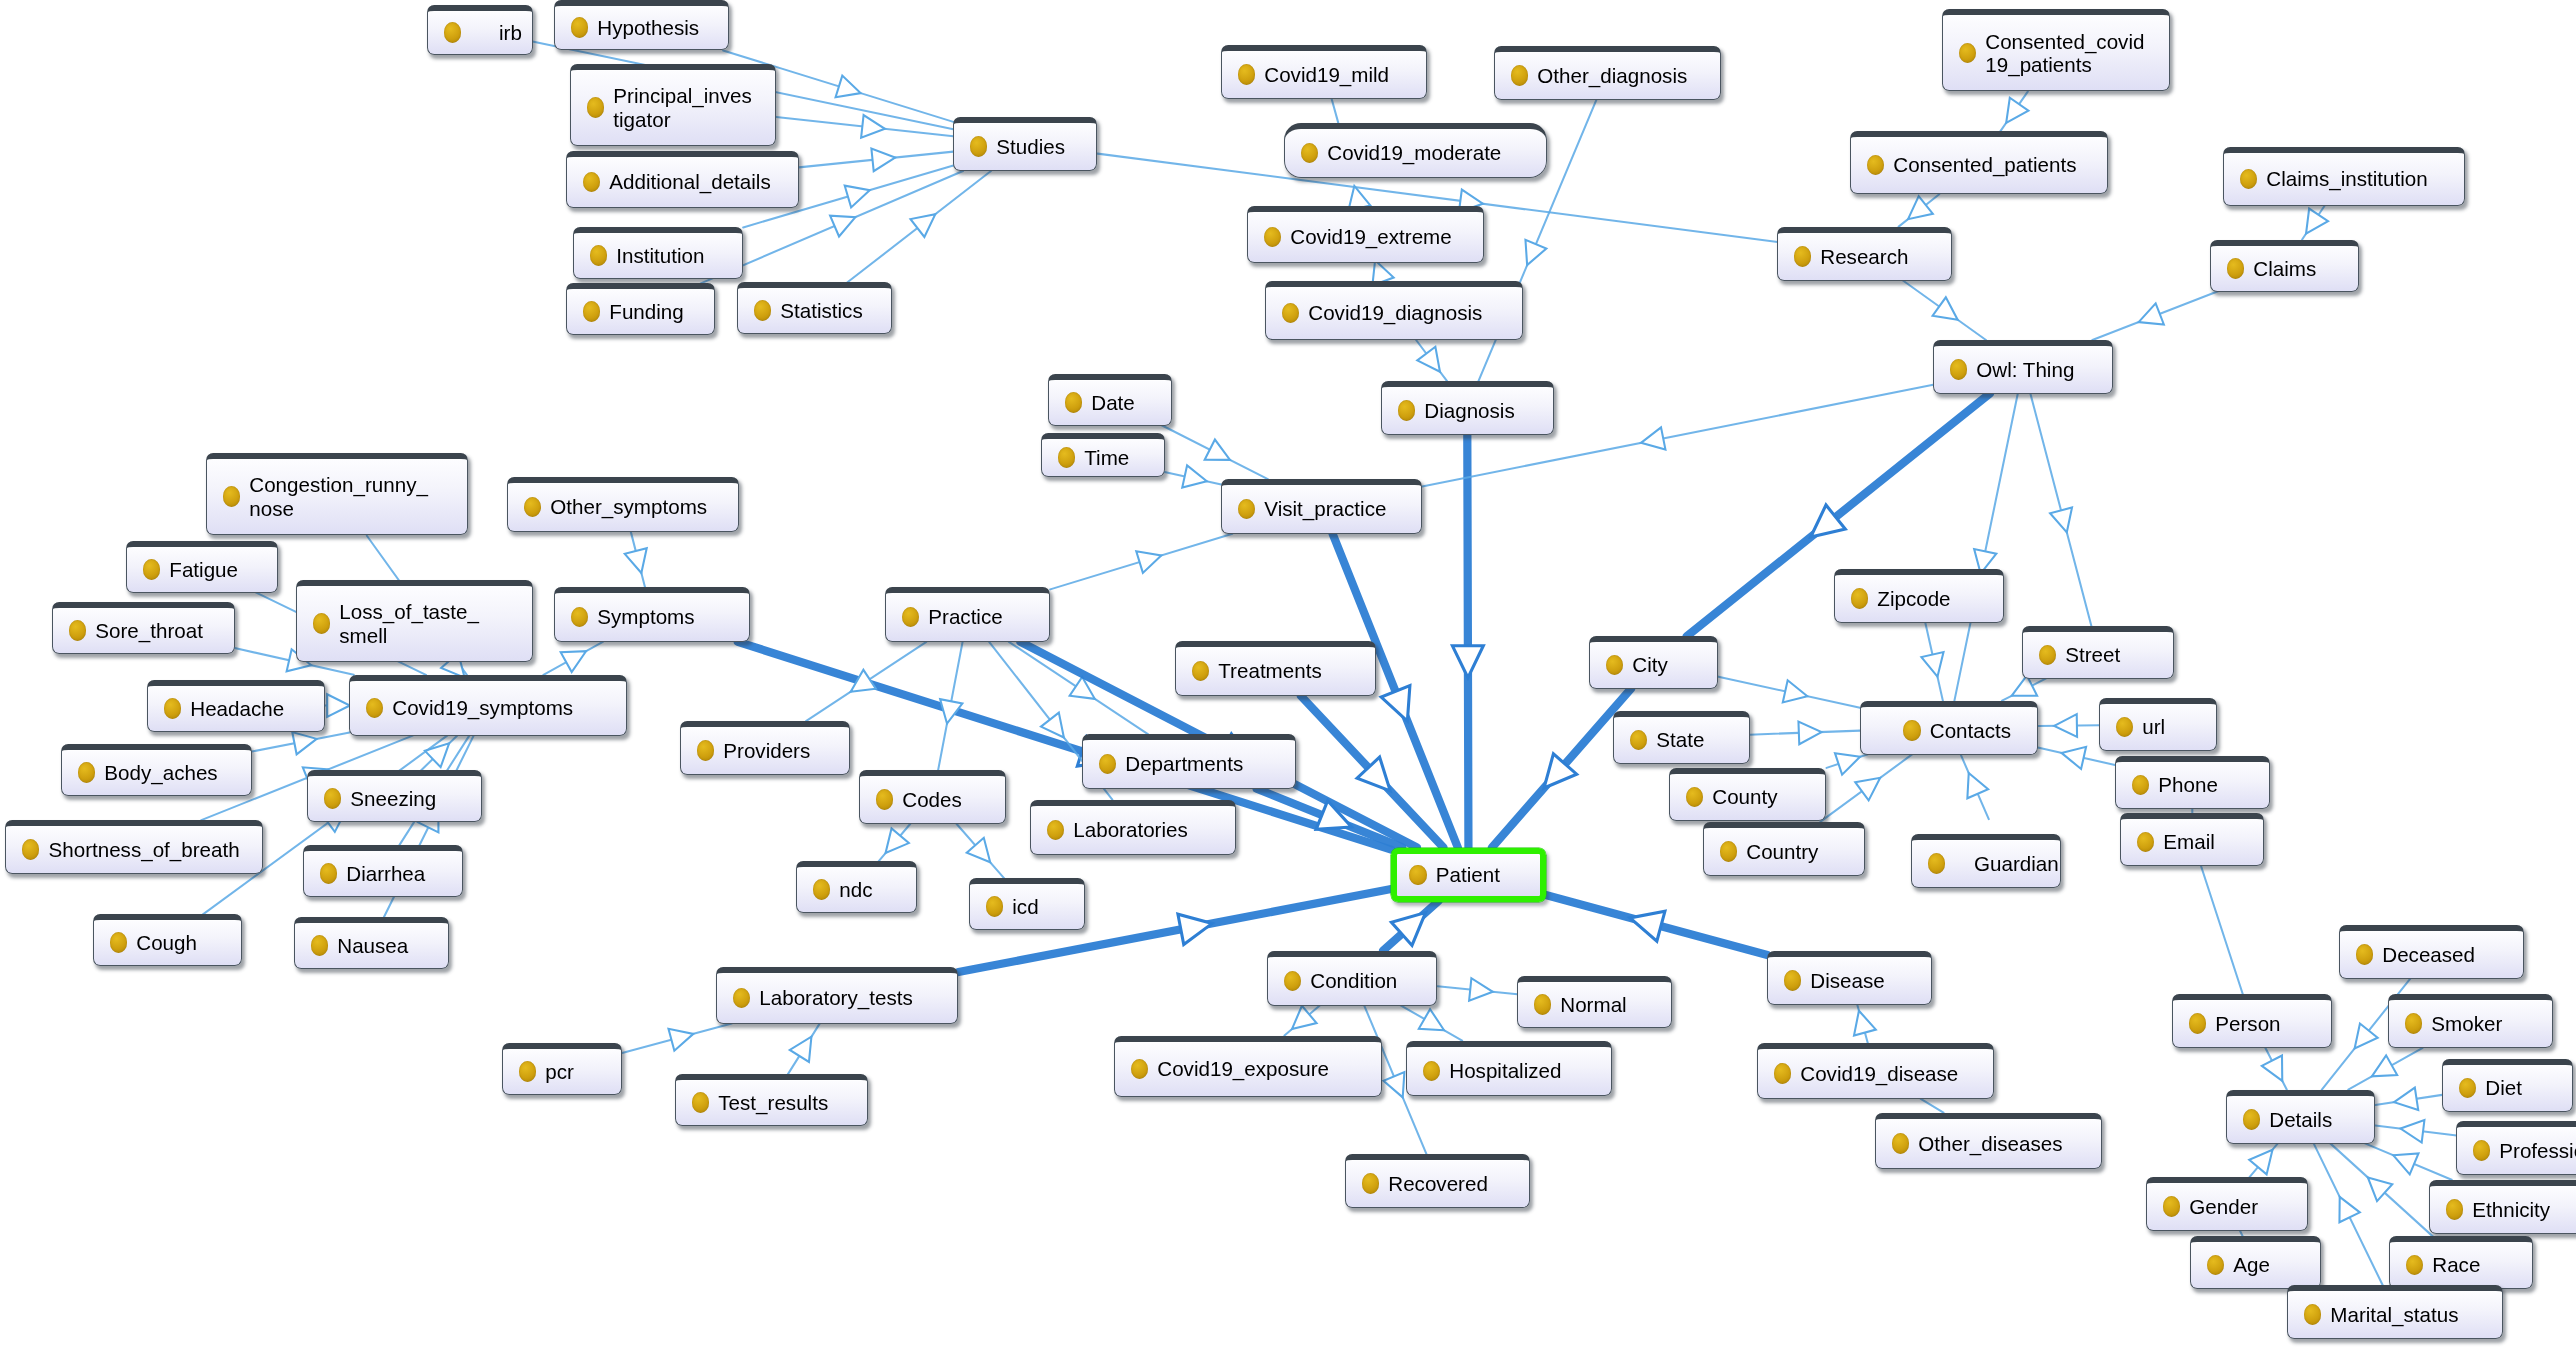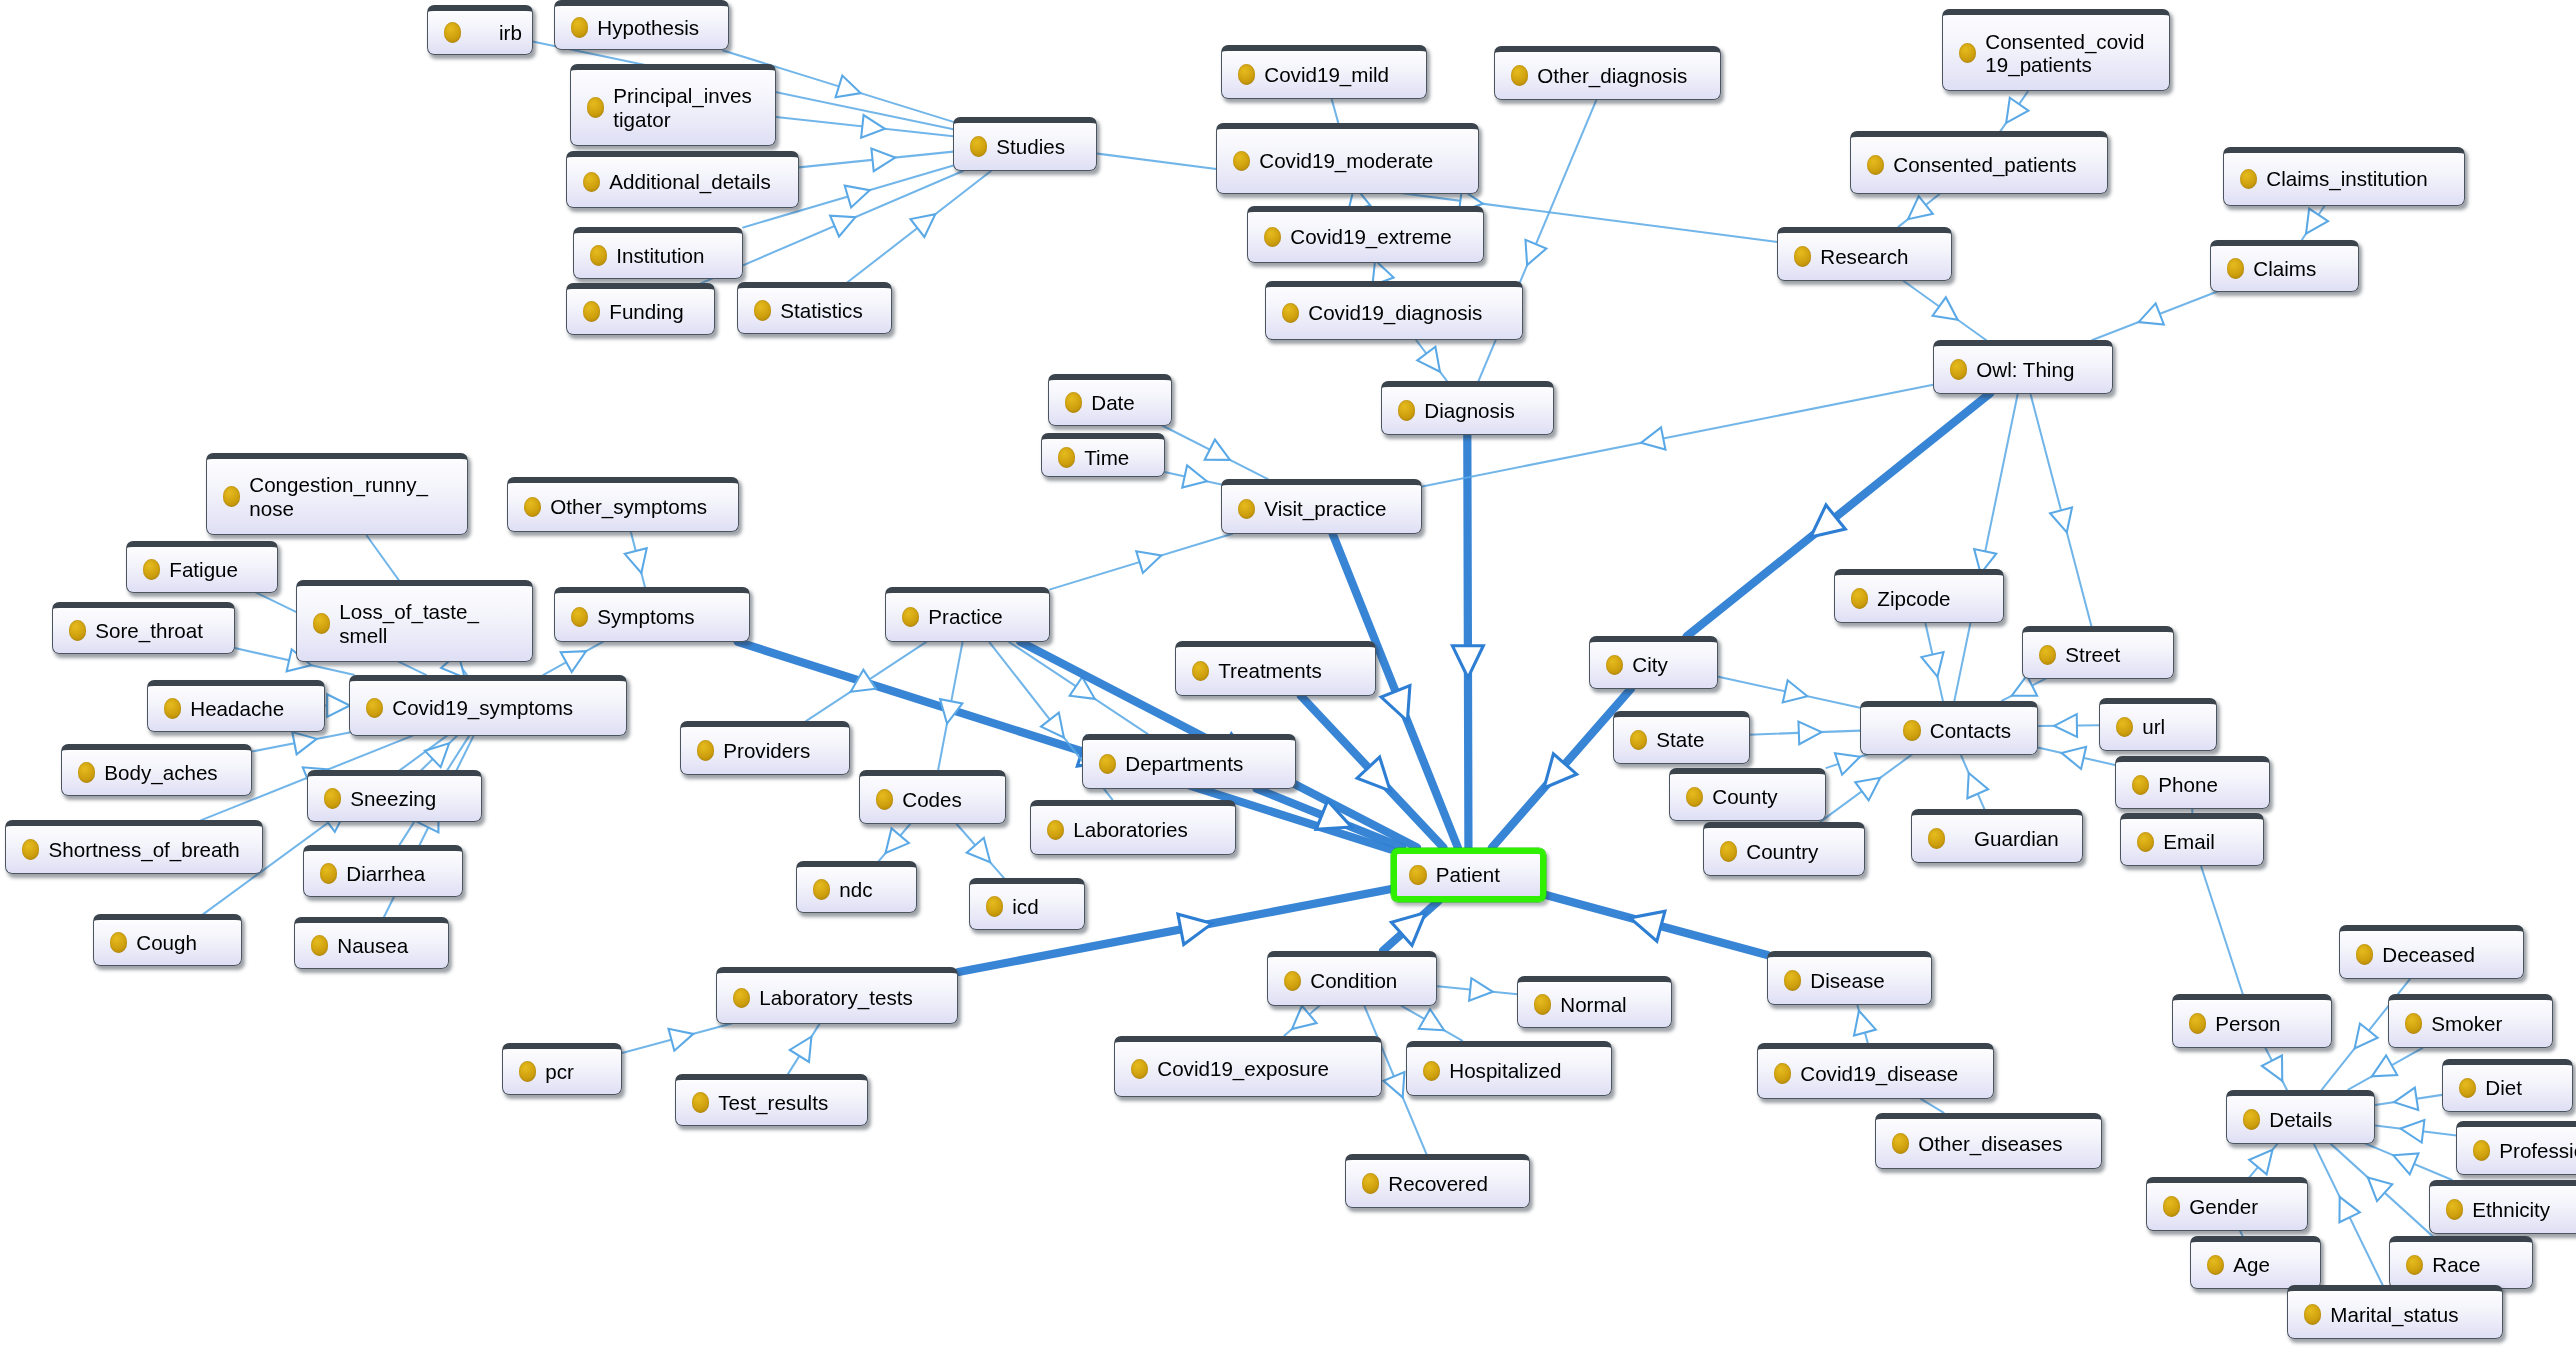--- a/index.html
+++ b/index.html
@@ -386,21 +386,21 @@
       <div class="node" style="left: 554px; top: 0px; width: 175px; height: 50px;"><span class="dot"></span><span class="lbl">Hypothesis</span></div>
       <div class="node two-line" style="left: 570px; top: 64px; width: 206px; height: 82px;"><span class="dot"></span><span class="lbl">Principal_inves
 tigator</span></div>
       <div class="node" style="left: 566px; top: 151px; width: 233px; height: 57px;"><span class="dot"></span><span class="lbl">Additional_details</span></div>
       <div class="node" style="left: 573px; top: 227px; width: 170px; height: 52px;"><span class="dot"></span><span class="lbl">Institution</span></div>
       <div class="node" style="left: 566px; top: 283px; width: 149px; height: 52px;"><span class="dot"></span><span class="lbl">Funding</span></div>
       <div class="node" style="left: 737px; top: 282px; width: 155px; height: 52px;"><span class="dot"></span><span class="lbl">Statistics</span></div>
       <div class="node" style="left: 953px; top: 117px; width: 144px; height: 54px;"><span class="dot"></span><span class="lbl">Studies</span></div>
       <div class="node" style="left: 1221px; top: 45px; width: 206px; height: 54px;"><span class="dot"></span><span class="lbl">Covid19_mild</span></div>
       <div class="node" style="left: 1494px; top: 46px; width: 227px; height: 54px;"><span class="dot"></span><span class="lbl">Other_diagnosis</span></div>
-      <div class="node" style="left: 1216px; top: 123px; width: 263px; height: 71px;"><span class="dot"></span><span class="lbl">Covid19_moderate</span></div>
+      <div class="node" style="left: 1284px; top: 123px; width: 263px; height: 55px; border-radius: 17px;"><span class="dot"></span><span class="lbl">Covid19_moderate</span></div>
       <div class="node" style="left: 1247px; top: 206px; width: 237px; height: 57px;"><span class="dot"></span><span class="lbl">Covid19_extreme</span></div>
       <div class="node" style="left: 1265px; top: 281px; width: 258px; height: 59px;"><span class="dot"></span><span class="lbl">Covid19_diagnosis</span></div>
       <div class="node" style="left: 1381px; top: 381px; width: 173px; height: 54px;"><span class="dot"></span><span class="lbl">Diagnosis</span></div>
       <div class="node two-line" style="left: 1942px; top: 9.3px; width: 228px; height: 82px;"><span class="dot"></span><span class="lbl">Consented_covid
 19_patients</span></div>
       <div class="node" style="left: 1850px; top: 131px; width: 258px; height: 63px;"><span class="dot"></span><span class="lbl">Consented_patients</span></div>
       <div class="node" style="left: 2223px; top: 147px; width: 242px; height: 59px;"><span class="dot"></span><span class="lbl">Claims_institution</span></div>
       <div class="node" style="left: 1777px; top: 227px; width: 175px; height: 54px;"><span class="dot"></span><span class="lbl">Research</span></div>
       <div class="node" style="left: 2210px; top: 240px; width: 149px; height: 52px;"><span class="dot"></span><span class="lbl">Claims</span></div>
       <div class="node" style="left: 1933px; top: 340px; width: 180px; height: 54px;"><span class="dot"></span><span class="lbl">Owl: Thing</span></div>
@@ -445,21 +445,21 @@
       <div class="node" style="left: 1875px; top: 1113px; width: 227px; height: 56px;"><span class="dot"></span><span class="lbl">Other_diseases</span></div>
       <div class="node" style="left: 1834px; top: 569px; width: 170px; height: 54px;"><span class="dot"></span><span class="lbl">Zipcode</span></div>
       <div class="node" style="left: 1589px; top: 636px; width: 129px; height: 53px;"><span class="dot"></span><span class="lbl">City</span></div>
       <div class="node" style="left: 2022px; top: 626px; width: 152px; height: 53px;"><span class="dot"></span><span class="lbl">Street</span></div>
       <div class="node" style="left: 1860px; top: 701px; width: 178px; height: 54px; padding-left: 42px;"><span class="dot"></span><span class="lbl">Contacts</span></div>
       <div class="node" style="left: 1613px; top: 711px; width: 137px; height: 53px;"><span class="dot"></span><span class="lbl">State</span></div>
       <div class="node" style="left: 2099px; top: 698px; width: 118px; height: 53px;"><span class="dot"></span><span class="lbl">url</span></div>
       <div class="node" style="left: 1669px; top: 768px; width: 157px; height: 53px;"><span class="dot"></span><span class="lbl">County</span></div>
       <div class="node" style="left: 2115px; top: 756px; width: 155px; height: 53px;"><span class="dot"></span><span class="lbl">Phone</span></div>
       <div class="node" style="left: 1703px; top: 822px; width: 162px; height: 54px;"><span class="dot"></span><span class="lbl">Country</span></div>
-      <div class="node" style="left: 1911px; top: 809px; width: 172px; height: 54px; gap: 29px;"><span class="dot"></span><span class="lbl">Guardian</span></div>
+      <div class="node" style="left: 1911px; top: 834px; width: 150px; height: 54px; gap: 29px;"><span class="dot"></span><span class="lbl">Guardian</span></div>
       <div class="node" style="left: 2120px; top: 813px; width: 144px; height: 53px;"><span class="dot"></span><span class="lbl">Email</span></div>
       <div class="node" style="left: 2339px; top: 925px; width: 185px; height: 54px;"><span class="dot"></span><span class="lbl">Deceased</span></div>
       <div class="node" style="left: 2172px; top: 994px; width: 160px; height: 54px;"><span class="dot"></span><span class="lbl">Person</span></div>
       <div class="node" style="left: 2388px; top: 994px; width: 165px; height: 54px;"><span class="dot"></span><span class="lbl">Smoker</span></div>
       <div class="node" style="left: 2442px; top: 1059px; width: 131px; height: 53px;"><span class="dot"></span><span class="lbl">Diet</span></div>
       <div class="node" style="left: 2226px; top: 1090px; width: 149px; height: 54px;"><span class="dot"></span><span class="lbl">Details</span></div>
       <div class="node" style="left: 2456px; top: 1121px; width: 193px; height: 54px;"><span class="dot"></span><span class="lbl">Profession</span></div>
       <div class="node" style="left: 2429px; top: 1180px; width: 173px; height: 54px;"><span class="dot"></span><span class="lbl">Ethnicity</span></div>
       <div class="node" style="left: 2146px; top: 1177px; width: 162px; height: 54px;"><span class="dot"></span><span class="lbl">Gender</span></div>
       <div class="node" style="left: 2389px; top: 1236px; width: 144px; height: 53px;"><span class="dot"></span><span class="lbl">Race</span></div>

